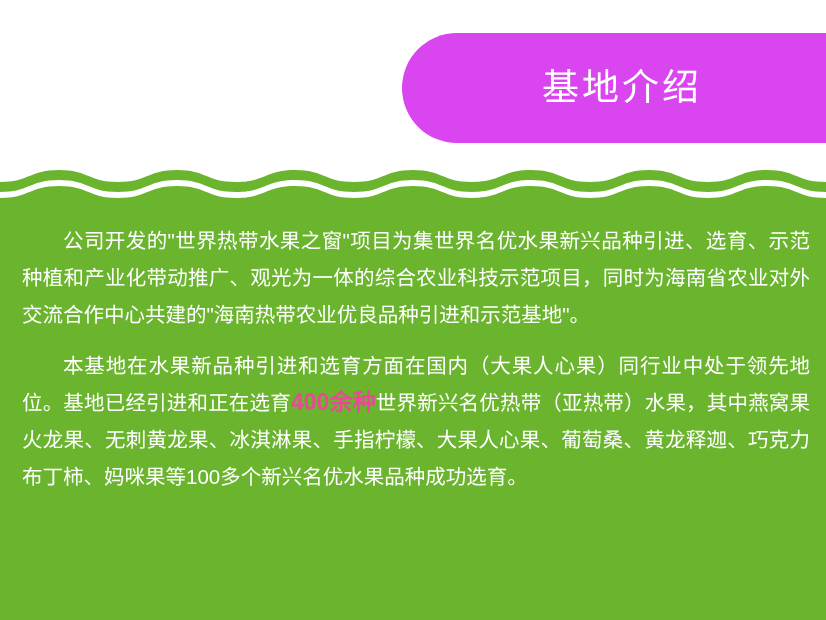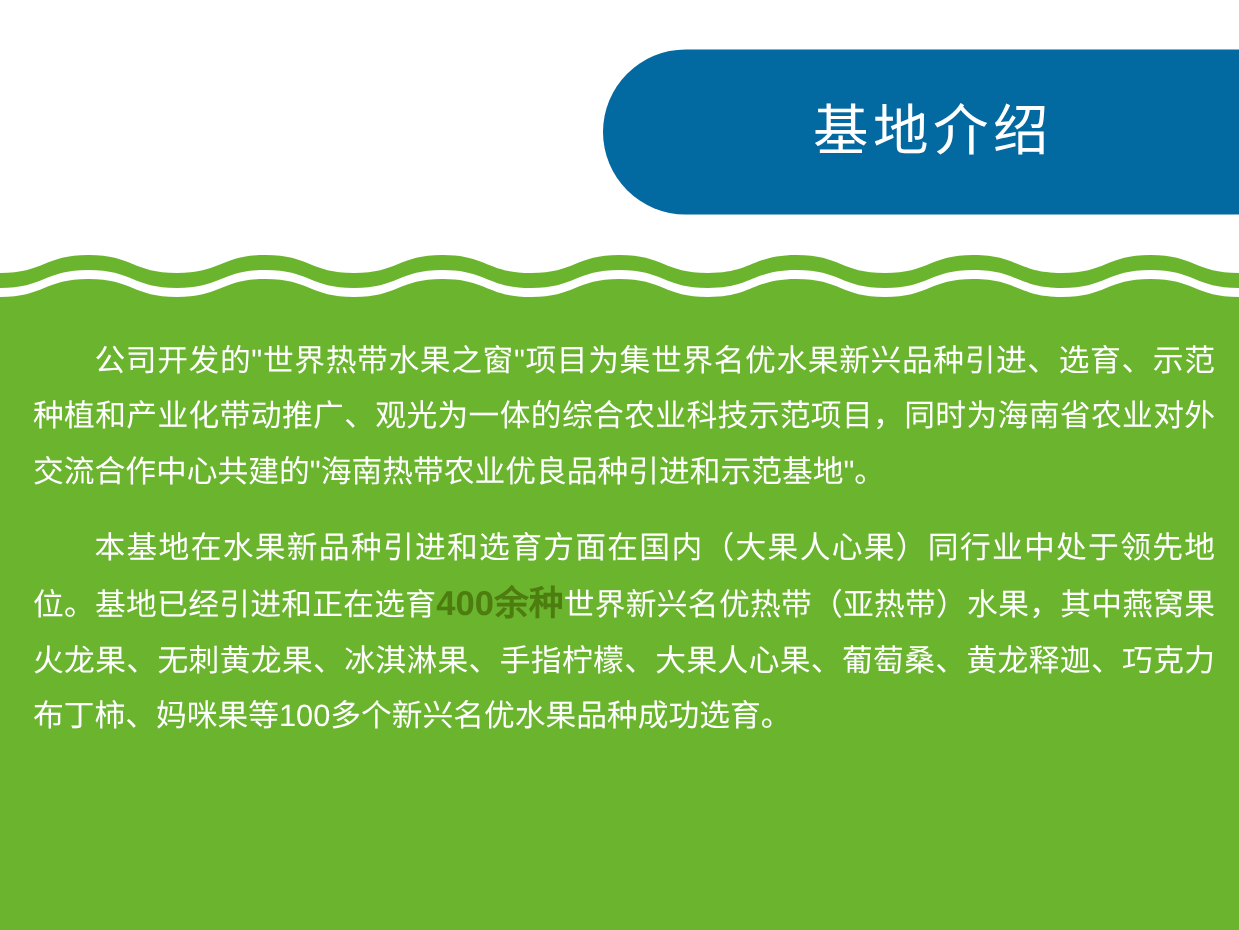--- a/index.html
+++ b/index.html
@@ -24,21 +24,21 @@
     background: #ffffff;
   }
 
   
   .header-banner {
     position: absolute;
     left: 402px;
     top: 33px;
     width: 424px;
     height: 110px;
-    background: #0369a1;
+    background: #d946ef;
     border-top-left-radius: 58px;
     border-bottom-left-radius: 58px;
     box-sizing: border-box;
     display: flex;
     flex-direction: row;
     align-items: center;
     justify-content: center;
     padding-left: 24px;
     padding-right: 8px;
   }
@@ -104,21 +104,21 @@
     text-align: justify;
     text-justify: inter-ideograph;
     text-indent: 2em;
     margin: 0 0 14px 0;
     letter-spacing: 0px;
   }
   .para:last-child {
     margin-bottom: 0;
   }
   .hl {
-    color: #4d7c0f;
+    color: #ec4899;
     font-weight: bold;
     font-size: 23px;
     letter-spacing: 0px;
   }
 </style>
 </head>
 <body>
 
 <div id="page">
 

